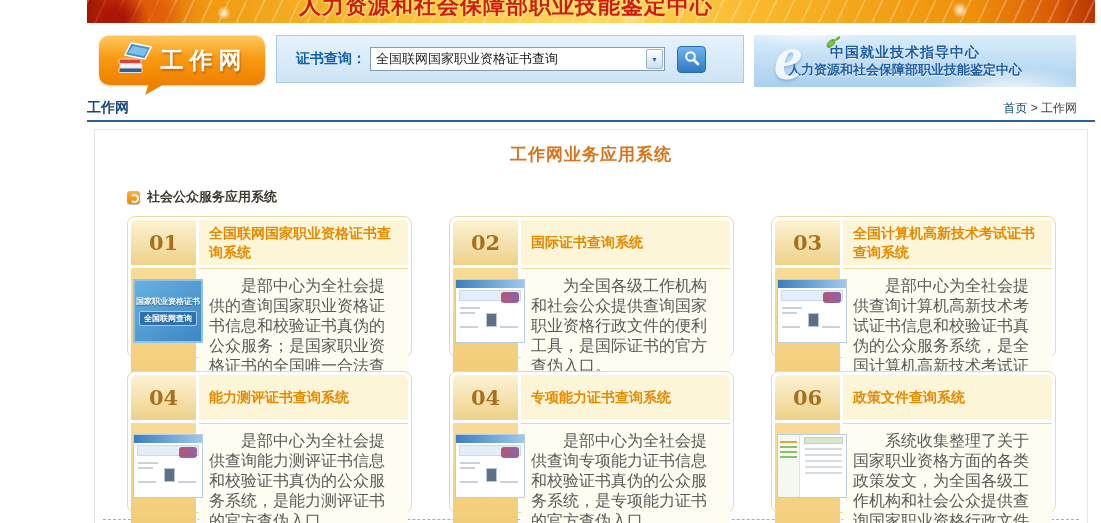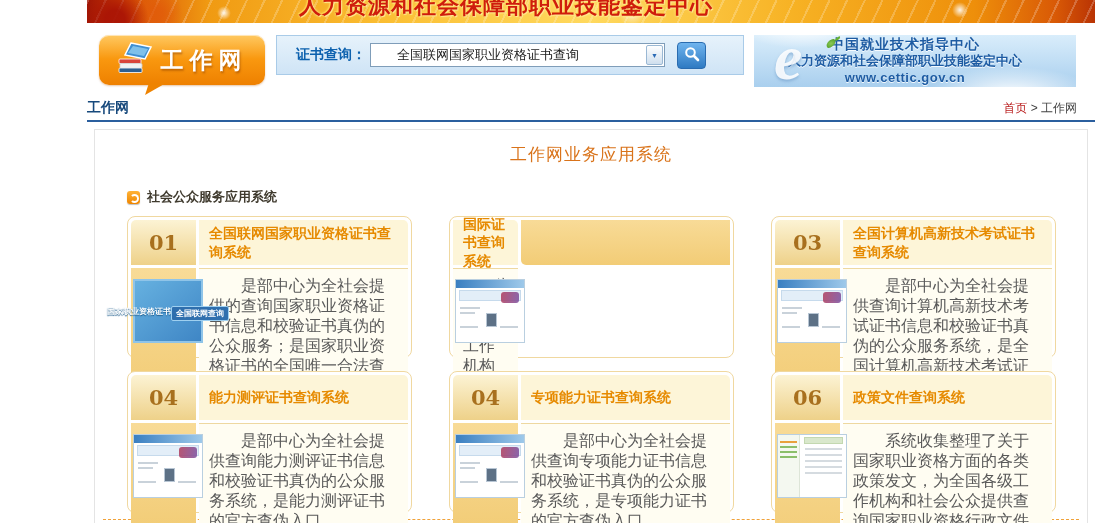--- a/index.html
+++ b/index.html
@@ -40,31 +40,31 @@
   }
   .logo-box::after {
     content:""; position:absolute; bottom:-10px; left:48px;
     border-top:12px solid #ee8300; border-right:17px solid transparent;
     transform:skewX(-18deg);
   }
   .logo-text { color:#fff; font-size:23px; font-weight:bold; letter-spacing:6px;
     text-shadow:1px 2px 2px rgba(150,70,0,.55); }
 
   .search-bar {
-    margin-left:11px; width:468px; height:40px; flex:0 0 auto;
+    margin-left:11px; width:468px; height:48px; flex:0 0 auto;
     background:linear-gradient(#e6f2fb,#cfe4f6); border:1px solid #a9cbe8;
     display:flex; align-items:center; padding:0 10px 0 19px;
   }
   .search-label { color:#0d61ae; font-weight:bold; font-size:14px; margin-right:4px; white-space:nowrap; }
   .select {
     width:295px; height:24px; background:#fff; border:1px solid #7f9db9;
     display:flex; align-items:center; justify-content:space-between;
     padding:0 1px 0 5px; font-size:13px; color:#222; cursor:pointer;
   }
-  .select-value { white-space:nowrap; overflow:hidden;margin-left:21px; }
+  .select-value { white-space:nowrap; overflow:hidden; }
   .select-arrow {
     width:17px; height:20px; flex:0 0 auto; border:1px solid #9ab8d4; border-radius:2px;
     background:linear-gradient(#fefefe,#cfdfee);
     display:flex; align-items:center; justify-content:center;
     font-size:7px; color:#2a6ab5; cursor:pointer;
   }
   .search-btn {
     margin-left:12px; width:29px; height:27px; padding:0; cursor:pointer;
     border:1px solid #2a6cb0; border-radius:4px;
     background:linear-gradient(#6fb4ee,#2f7ac2);
@@ -93,26 +93,26 @@
     line-height:1.3; text-shadow:0 1px 0 rgba(255,255,255,.85); }
   .org-l1 { font-size:14px; letter-spacing:1px; }
   .org-l2 { font-size:13px; }
   .org-l3 { font-size:13px; letter-spacing:.5px; }
 
   
   .breadcrumb-row { margin-top:0; display:flex; justify-content:space-between; align-items:flex-end;
     padding:6px 18px 3px 0; border-bottom:2px solid #2b5f9e; }
   .bc-left { color:#17497c; font-weight:bold; font-size:14px; }
   .bc-right { font-size:12px; color:#444; }
-  .bc-right a { color:#b91c1c; text-decoration:none; cursor:pointer; }
+  .bc-right a { color:#0c4a6e; text-decoration:none; cursor:pointer; }
 
   
   .content-box { margin:7px 7px 0 7px; border:1px solid #e4e4e4; background:#fff; height:600px; }
   .page-title { margin:13px 0 0; text-align:center; color:#d9731a; font-size:17px;
-    font-weight:normal; letter-spacing:1px; }
+    font-weight:bold; letter-spacing:1px; }
   .section-header { display:flex; align-items:center; gap:7px; margin:22px 0 0 32px; }
   .section-icon { position:relative; width:13px; height:13px; border-radius:3px; flex:0 0 auto;
     background:linear-gradient(#ffb338,#ee8500); box-shadow:0 1px 1px rgba(0,0,0,.25); }
   .section-icon::after { content:""; position:absolute; left:3px; top:3px; width:5px; height:5px;
     border:2px solid #fff; border-left-color:transparent; border-radius:50%; }
   .section-label { font-size:13px; font-weight:bold; color:#3f3a2e; }
 
   .cards-grid { display:grid; grid-template-columns:repeat(3,285px); column-gap:37px; row-gap:13px;
     margin:10px 0 0 32px; }
 
@@ -130,21 +130,21 @@
     padding:7px 10px 0 10px; }
   .card-desc { margin:0; font-size:16px; line-height:20px; color:#595959; text-indent:2em; }
 
   
   .thumb { position:absolute; left:5px; top:62px; width:70px; height:64px; z-index:2;
     background:#fff; border:1px solid #b9cfe0; display:none; cursor:pointer; }
   .card[data-thumb="badge"]   .thumb-badge   { display:flex; }
   .card[data-thumb="webpage"] .thumb-webpage { display:block; }
   .card[data-thumb="table"]   .thumb-table   { display:block; }
 
-  .thumb-badge { flex-direction:row; align-items:center; justify-content:center;
+  .thumb-badge { flex-direction:column; align-items:center; justify-content:center;
     background:linear-gradient(140deg,#66b1e0,#3f86c5); border:2px solid #8fc4e8; color:#fff;text-align:center; }
   .tb-line1 { font-size:8px; font-weight:bold; white-space:nowrap; text-shadow:0 1px 1px #1a5a8a; }
   .tb-line2 { margin-top:4px; font-size:8px; font-weight:bold; white-space:nowrap;
     background:#2f6fae; border:1px solid #9fd0f0; border-radius:2px; padding:1px 4px; }
 
   .thumb-webpage { position:absolute; }
   .wp-head { height:8px; background:linear-gradient(90deg,#3a7fc1,#9ec9ea); }
   .wp-band { margin:2px 3px; height:11px; background:#e3eef8; border:1px solid #c6daec; }
   .wp-blob { position:absolute; right:5px; top:12px; width:18px; height:11px; border-radius:3px;
     background:linear-gradient(100deg,#b03a5a,#7a4d9e); opacity:.85; }
@@ -207,21 +207,20 @@
         </span>
       </button>
     </div>
 
     <div class="org-box">
       <span class="org-e">e</span>
       <span class="sprout"></span>
       <div class="org-lines">
         <div class="org-l1">中国就业技术指导中心</div>
         <div class="org-l2">人力资源和社会保障部职业技能鉴定中心</div>
-        <div class="org-l3">www.cettic.gov.cn</div>
       </div>
     </div>
   </div>
 
   <div class="breadcrumb-row">
     <div class="bc-left">工作网</div>
     <div class="bc-right">
       <a>首页</a>
       <span>&gt;</span>
       <span>工作网</span>
@@ -250,20 +249,23 @@
     </div>
 
     <div class="thumb thumb-badge">
       <div class="tb-line1">国家职业资格证书</div>
       <div class="tb-line2">全国联网查询</div>
     </div>
 
   </div>
 
   <div class="card" data-thumb="webpage">
+    <div class="num-cell">
+            <span>02</span>
+          </div>
     <div class="title-cell">
       <a class="card-title">国际证书查询系统</a>
     </div>
     <div class="img-cell"></div>
     <div class="desc-cell">
       <p class="card-desc">为全国各级工作机构和社会公众提供查询国家职业资格行政文件的便利工具，是国际证书的官方查伪入口。</p>
     </div>
 
     <div class="thumb thumb-webpage">
       <div class="wp-head"></div>

